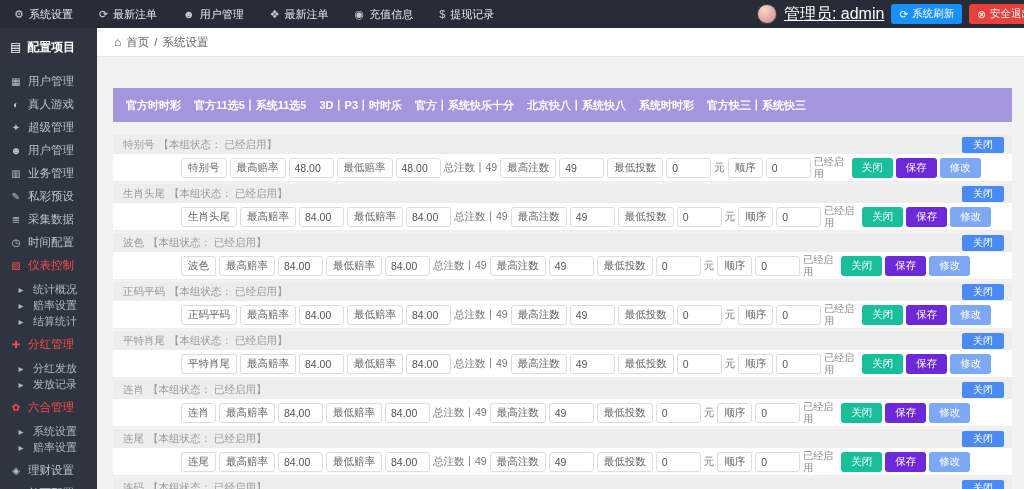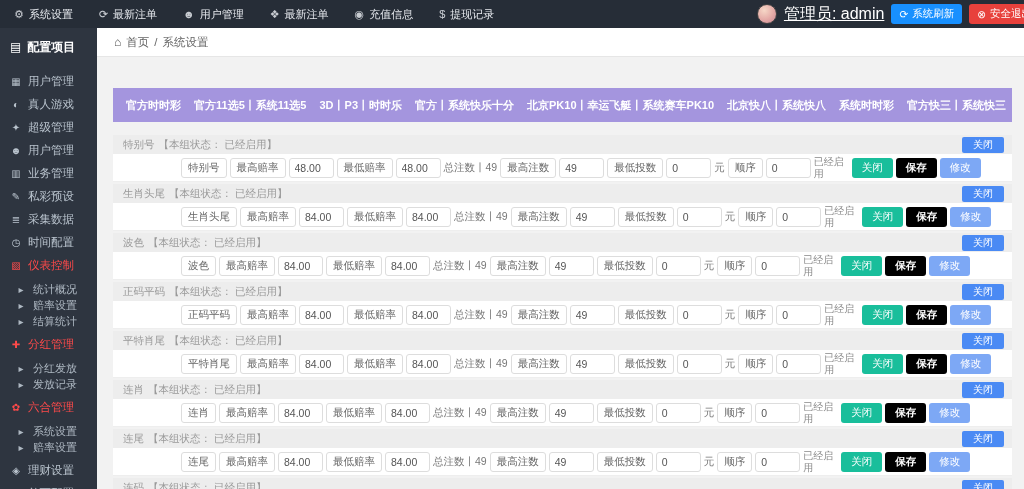--- a/index.html
+++ b/index.html
@@ -81,21 +81,21 @@
   .group-row > * { flex-shrink: 0; }
   .name-box, .lbl { border: 1px solid #ddd; border-radius: 3px; background: #fff;
     padding: 2px 6px; color: #666; font-size: 10.5px; white-space: nowrap; }
   .field-input { width: 45px; height: 20px; border: 1px solid #ddd; border-radius: 3px;
     padding: 0 5px; font-size: 10.5px; color: #555; font-family: inherit; }
   .plain-text { white-space: nowrap; }
   .row-status { width: 35px; line-height: 1.15; font-size: 10px; color: #888; }
   .btn { height: 20px; padding: 0 10px; border: none; border-radius: 3px; color: #fff;
     font-size: 10.5px; cursor: pointer; white-space: nowrap; }
   .btn-green { background: #19be9b; }
-  .btn-blue { background: #000000; font-weight: bold; }
+  .btn-blue { background: #6d28d9; }
   .btn-lightblue { background: #7da8f5; }
 </style>
 </head>
 <body>
 
 <header class="navbar">
   <nav class="nav-menu">
 
       <a class="nav-item">
         <span class="nav-icon">⚙</span>
@@ -264,21 +264,20 @@
     <div class="tabs">
 
         <a class="tab">官方时时彩</a>
 
         <a class="tab">官方11选5丨系统11选5</a>
 
         <a class="tab">3D丨P3丨时时乐</a>
 
         <a class="tab">官方丨系统快乐十分</a>
 
-        <a class="tab">北京PK10丨幸运飞艇丨系统赛车PK10</a>
 
         <a class="tab">北京快八丨系统快八</a>
 
         <a class="tab">系统时时彩</a>
 
         <a class="tab">官方快三丨系统快三</a>
       </div>
 
     <div class="groups">
 

